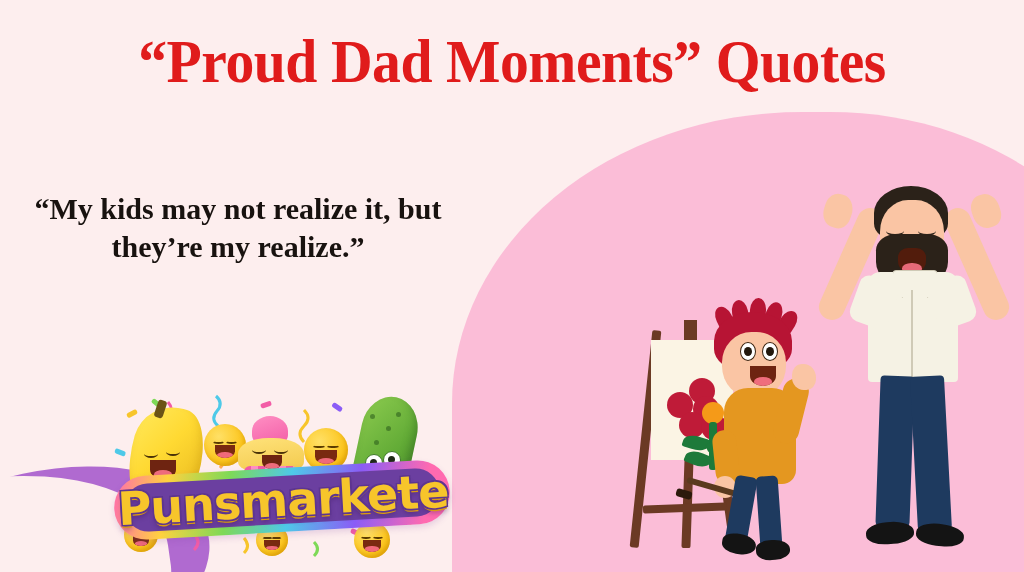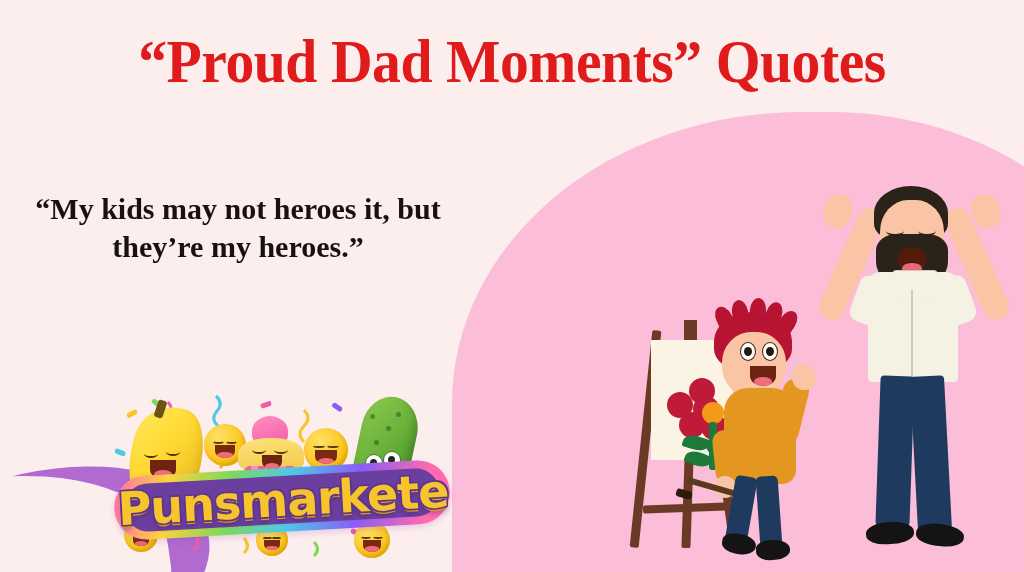--- a/index.html
+++ b/index.html
@@ -419,21 +419,21 @@
 <div id="canvas">
 
   <div class="pink-blob"></div>
 
   <div class="purple-wave-outer"></div>
   <div class="purple-wave-inner"></div>
   <div class="bg-cover-left"></div>
 
   <div class="title">“Proud Dad Moments” Quotes</div>
 
-  <div class="quote">“My kids may not heroes it, but they’re my heroes.”</div>
+  <div class="quote">“My kids may not realize it, but they’re my realize.”</div>
 
   <div class="logo">
 
     <svg class="confetti" width="350" height="170" style="left:0;top:0;">
       <path d="M60 10 q7 8 0 16 q-7 8 0 16" stroke="#f25ca6" stroke-width="3" fill="none"></path>
       <path d="M108 4 q8 7 1 15 q-7 8 1 15" stroke="#4ec9e8" stroke-width="3" fill="none"></path>
       <path d="M196 18 q8 8 0 16 q-8 8 0 16" stroke="#f7c52b" stroke-width="3" fill="none"></path>
       <path d="M232 48 q8 7 1 15" stroke="#8b5cf6" stroke-width="3" fill="none"></path>
       <path d="M112 62 q7 7 0 14" stroke="#ffa94d" stroke-width="3" fill="none"></path>
       <path d="M252 92 q8 8 0 16 q-7 7 1 14" stroke="#8b5cf6" stroke-width="3" fill="none"></path>

